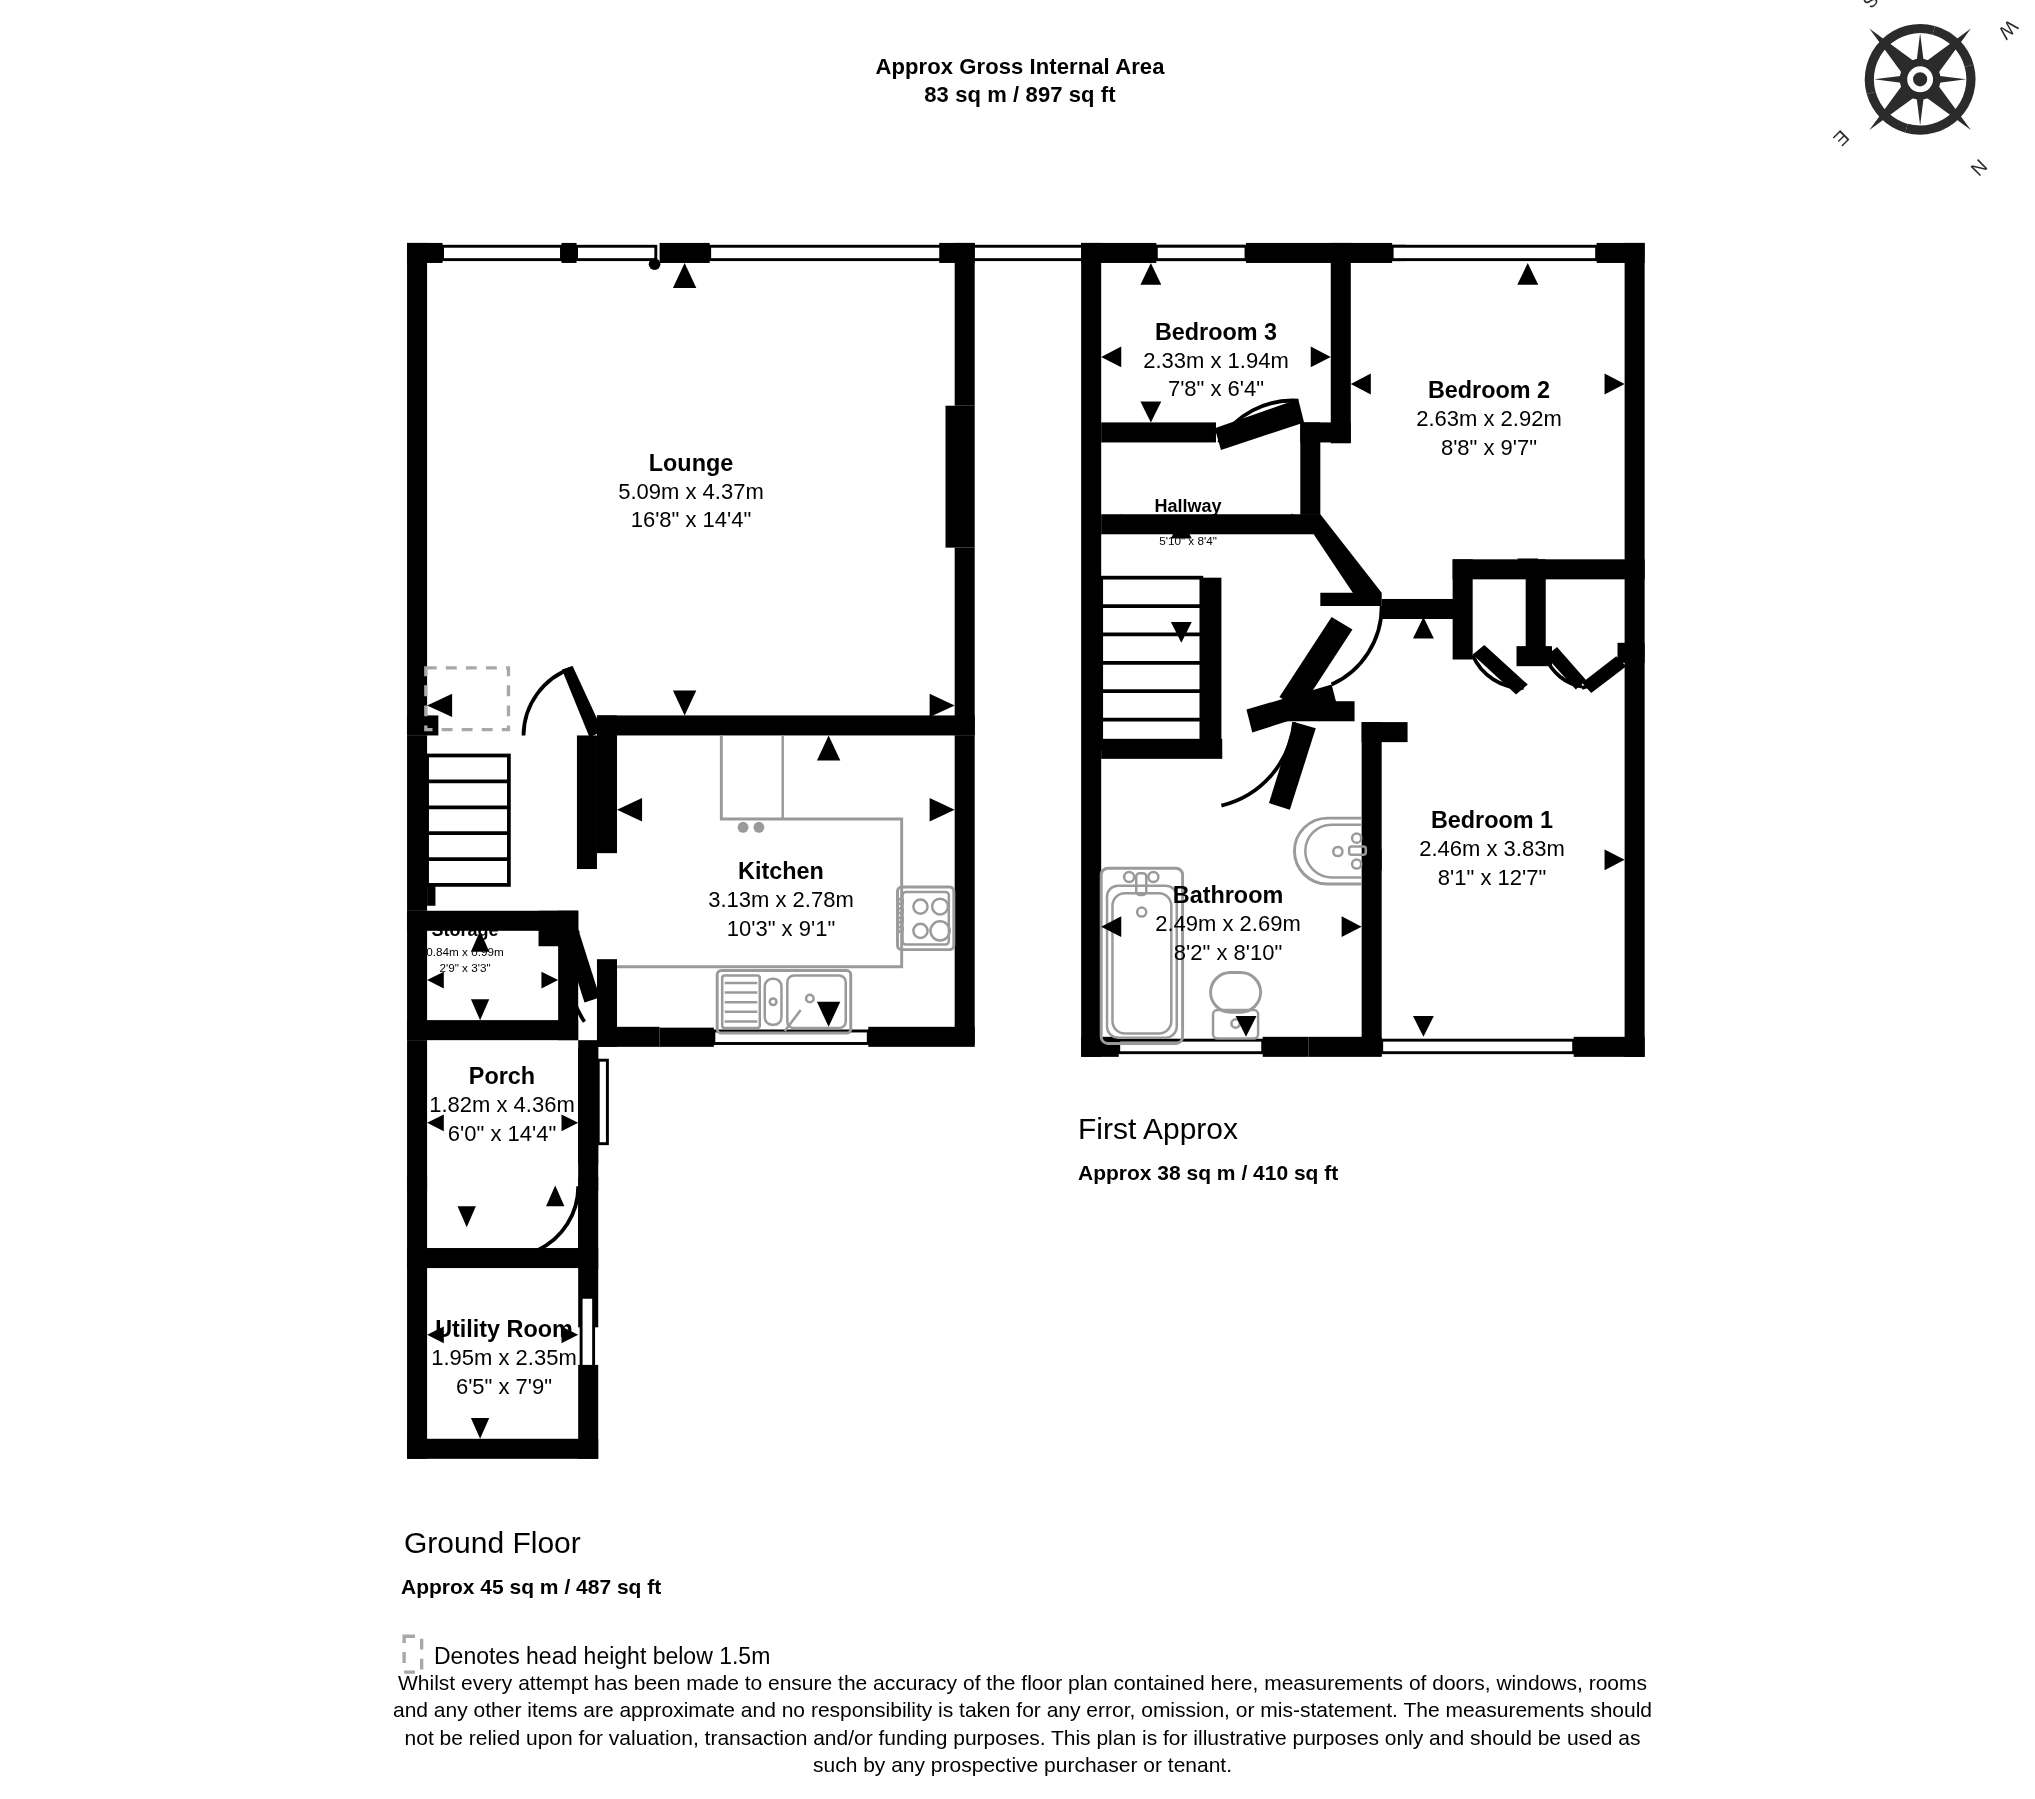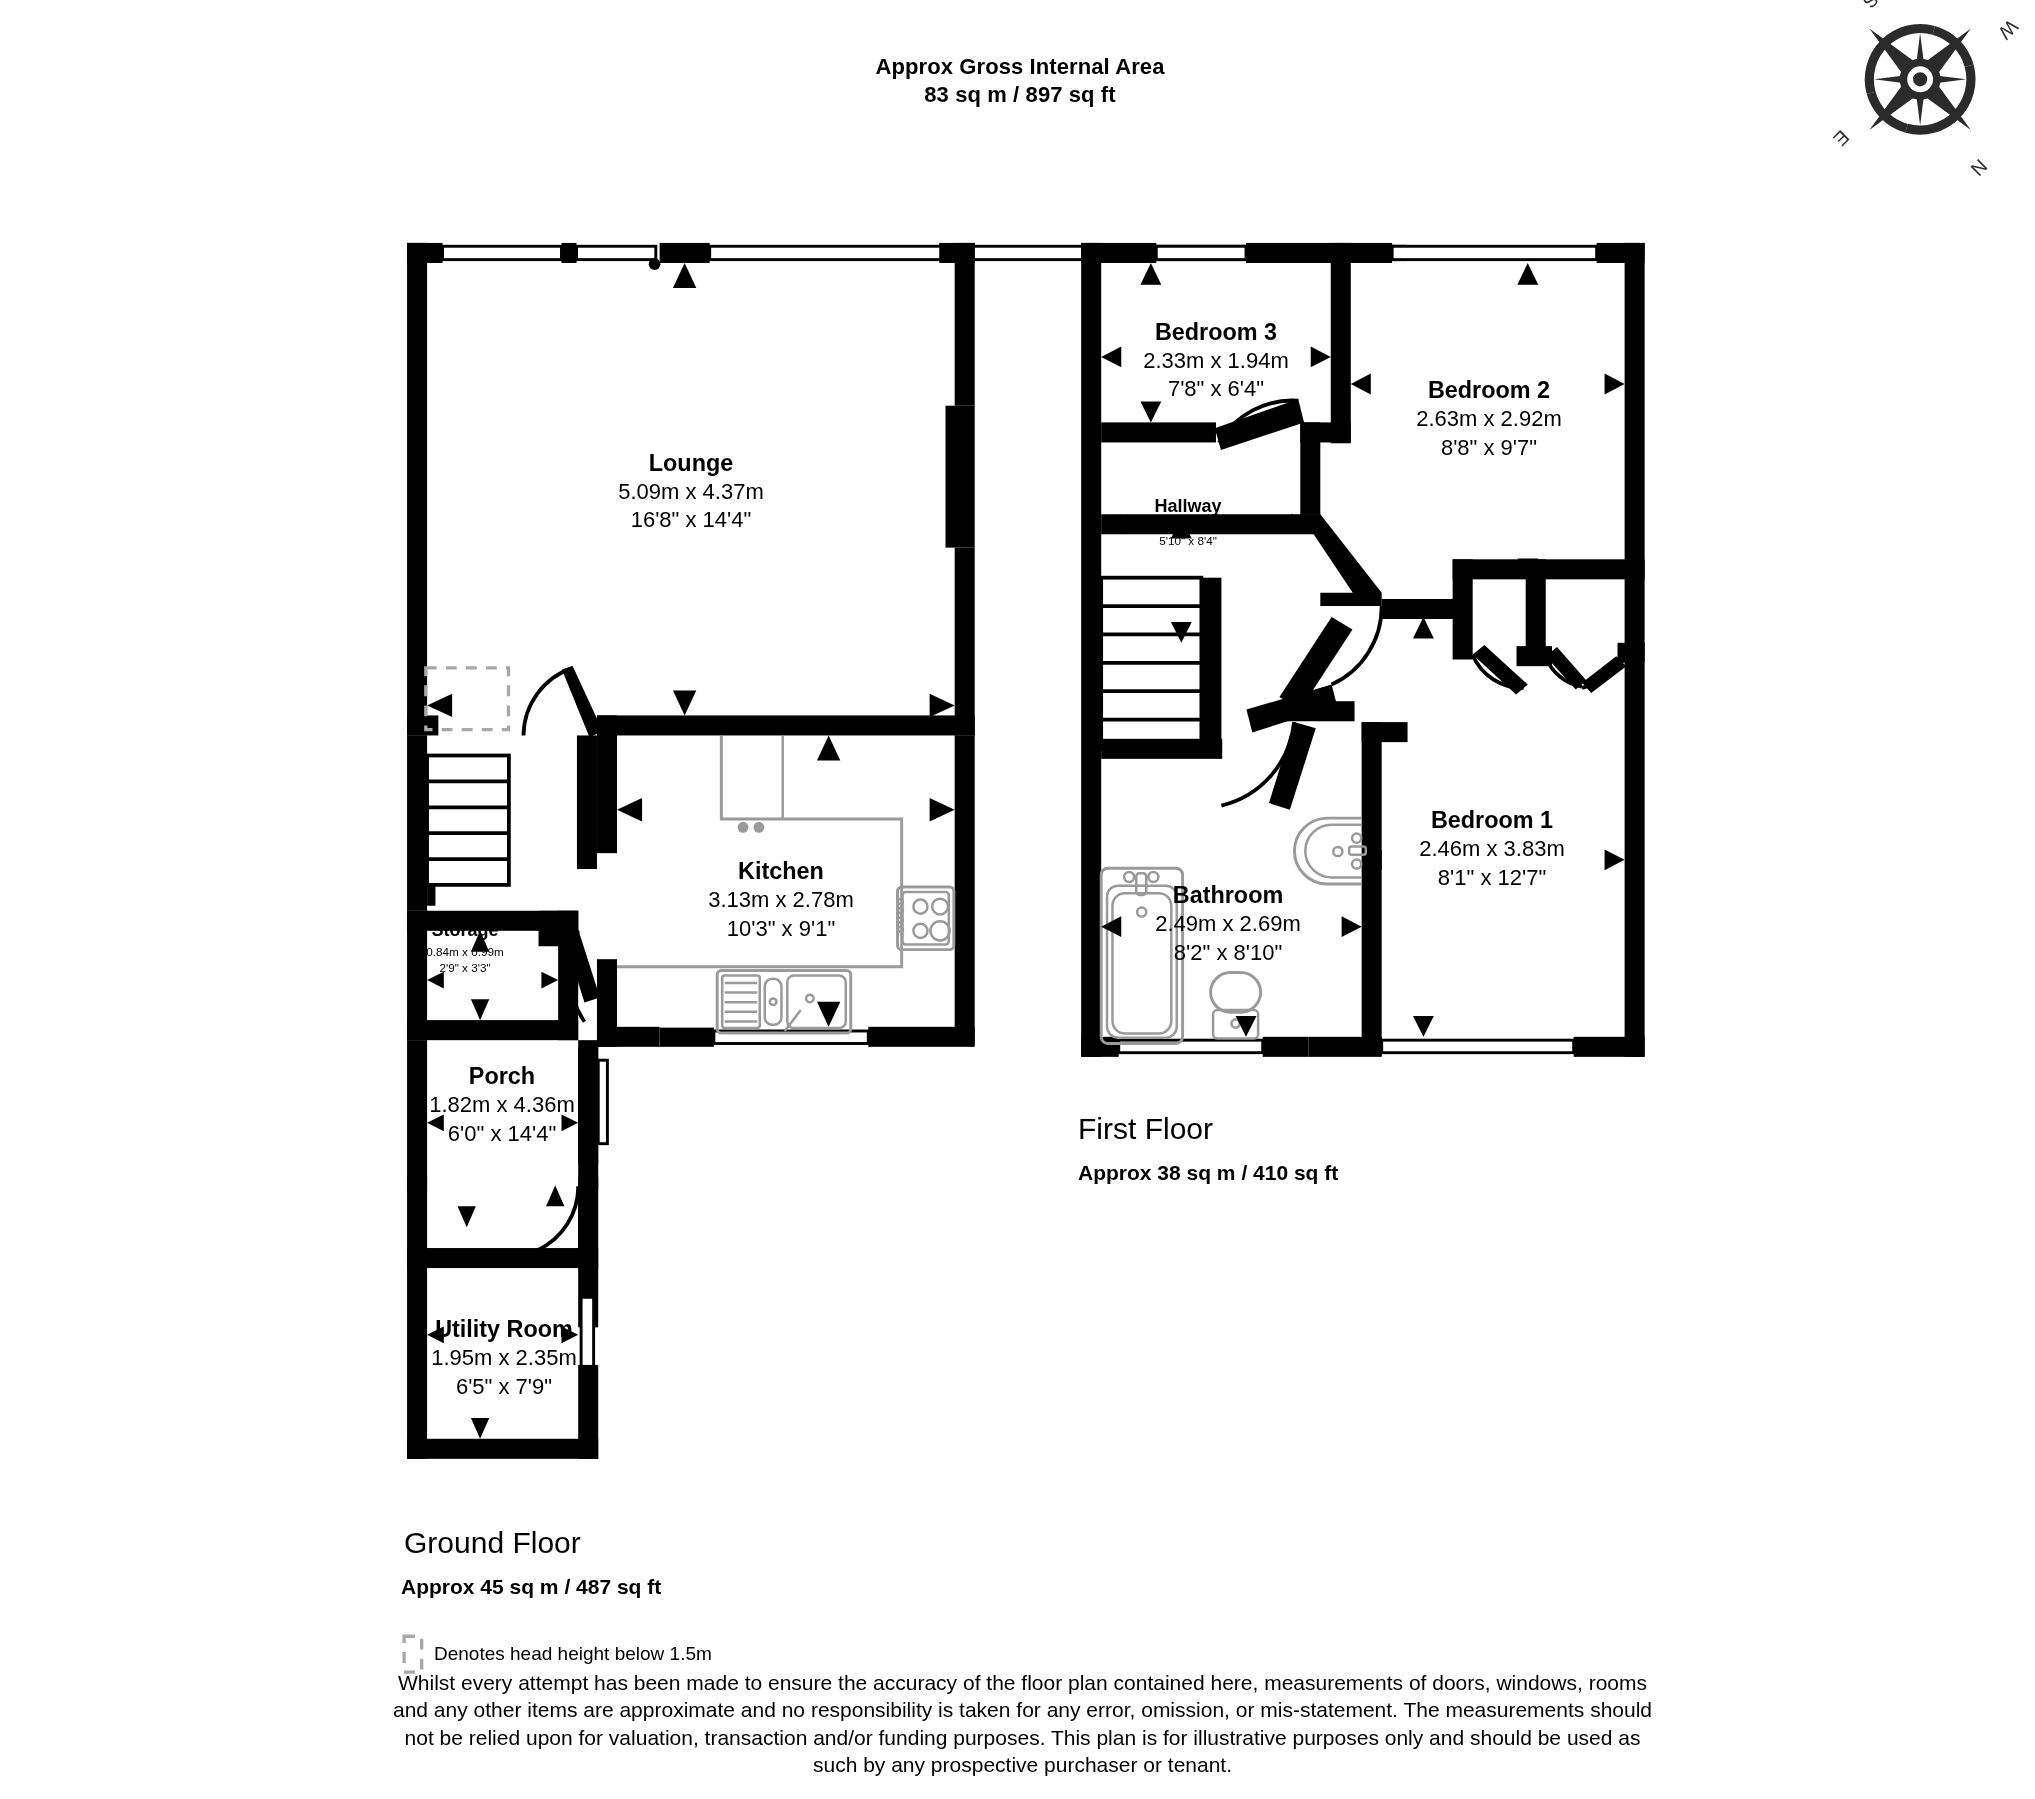--- a/index.html
+++ b/index.html
@@ -56,21 +56,21 @@
   }
   .floor-title {
     font-size: 30px;
     font-weight: normal;
   }
   .floor-area {
     font-size: 21px;
     font-weight: bold;
   }
   .legend-text {
-    font-size: 19px;
+    font-size: 23px;
     font-weight: normal;
   }
   .disclaimer {
     position: absolute;
     font-size: 21px;
     line-height: 1.30;
     text-align: center;
     font-weight: normal;
   }
   .compass-label {
@@ -534,21 +534,21 @@
     <div class="txt ctr room-dim" style="left:1492px; top:865px;">8'1" x 12'7"</div>
   </div>
 
   <div>
     <div class="txt ctr room-name" style="left:1228px; top:882px;">Bathroom</div>
     <div class="txt ctr room-dim" style="left:1228px; top:911px;">2.49m x 2.69m</div>
     <div class="txt ctr room-dim" style="left:1228px; top:940px;">8'2" x 8'10"</div>
   </div>
 
   <div>
-    <div class="txt floor-title" style="left:1078px; top:1112px;">First Floor</div>
+    <div class="txt floor-title" style="left:1078px; top:1112px;">First Approx</div>
     <div class="txt floor-area" style="left:1078px; top:1161px;">Approx 38 sq m / 410 sq ft</div>
   </div>
 
   <div>
     <div class="txt floor-title" style="left:404px; top:1526px;">Ground Floor</div>
     <div class="txt floor-area" style="left:401px; top:1575px;">Approx 45 sq m / 487 sq ft</div>
   </div>
 
   <div class="txt legend-text" style="left:434px; top:1643px;">Denotes head height below 1.5m</div>
 

